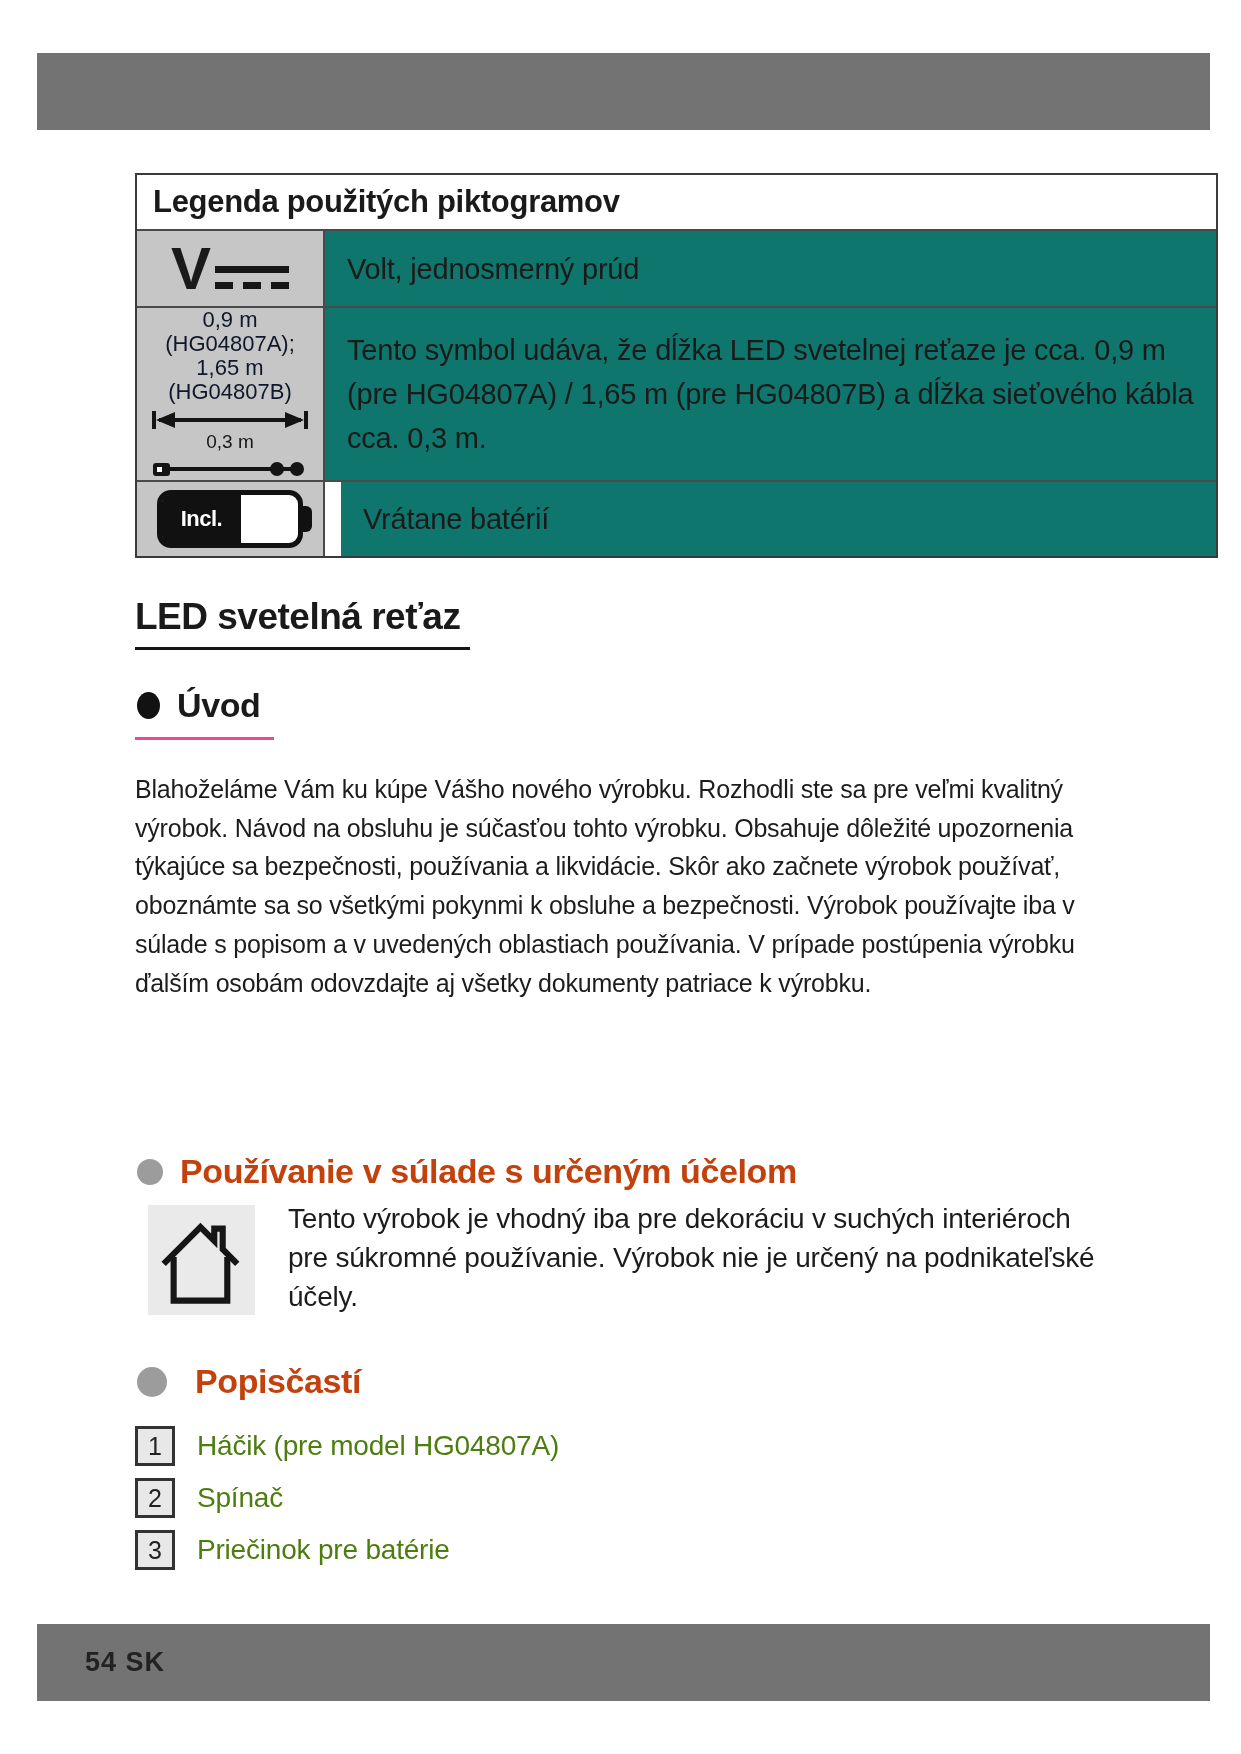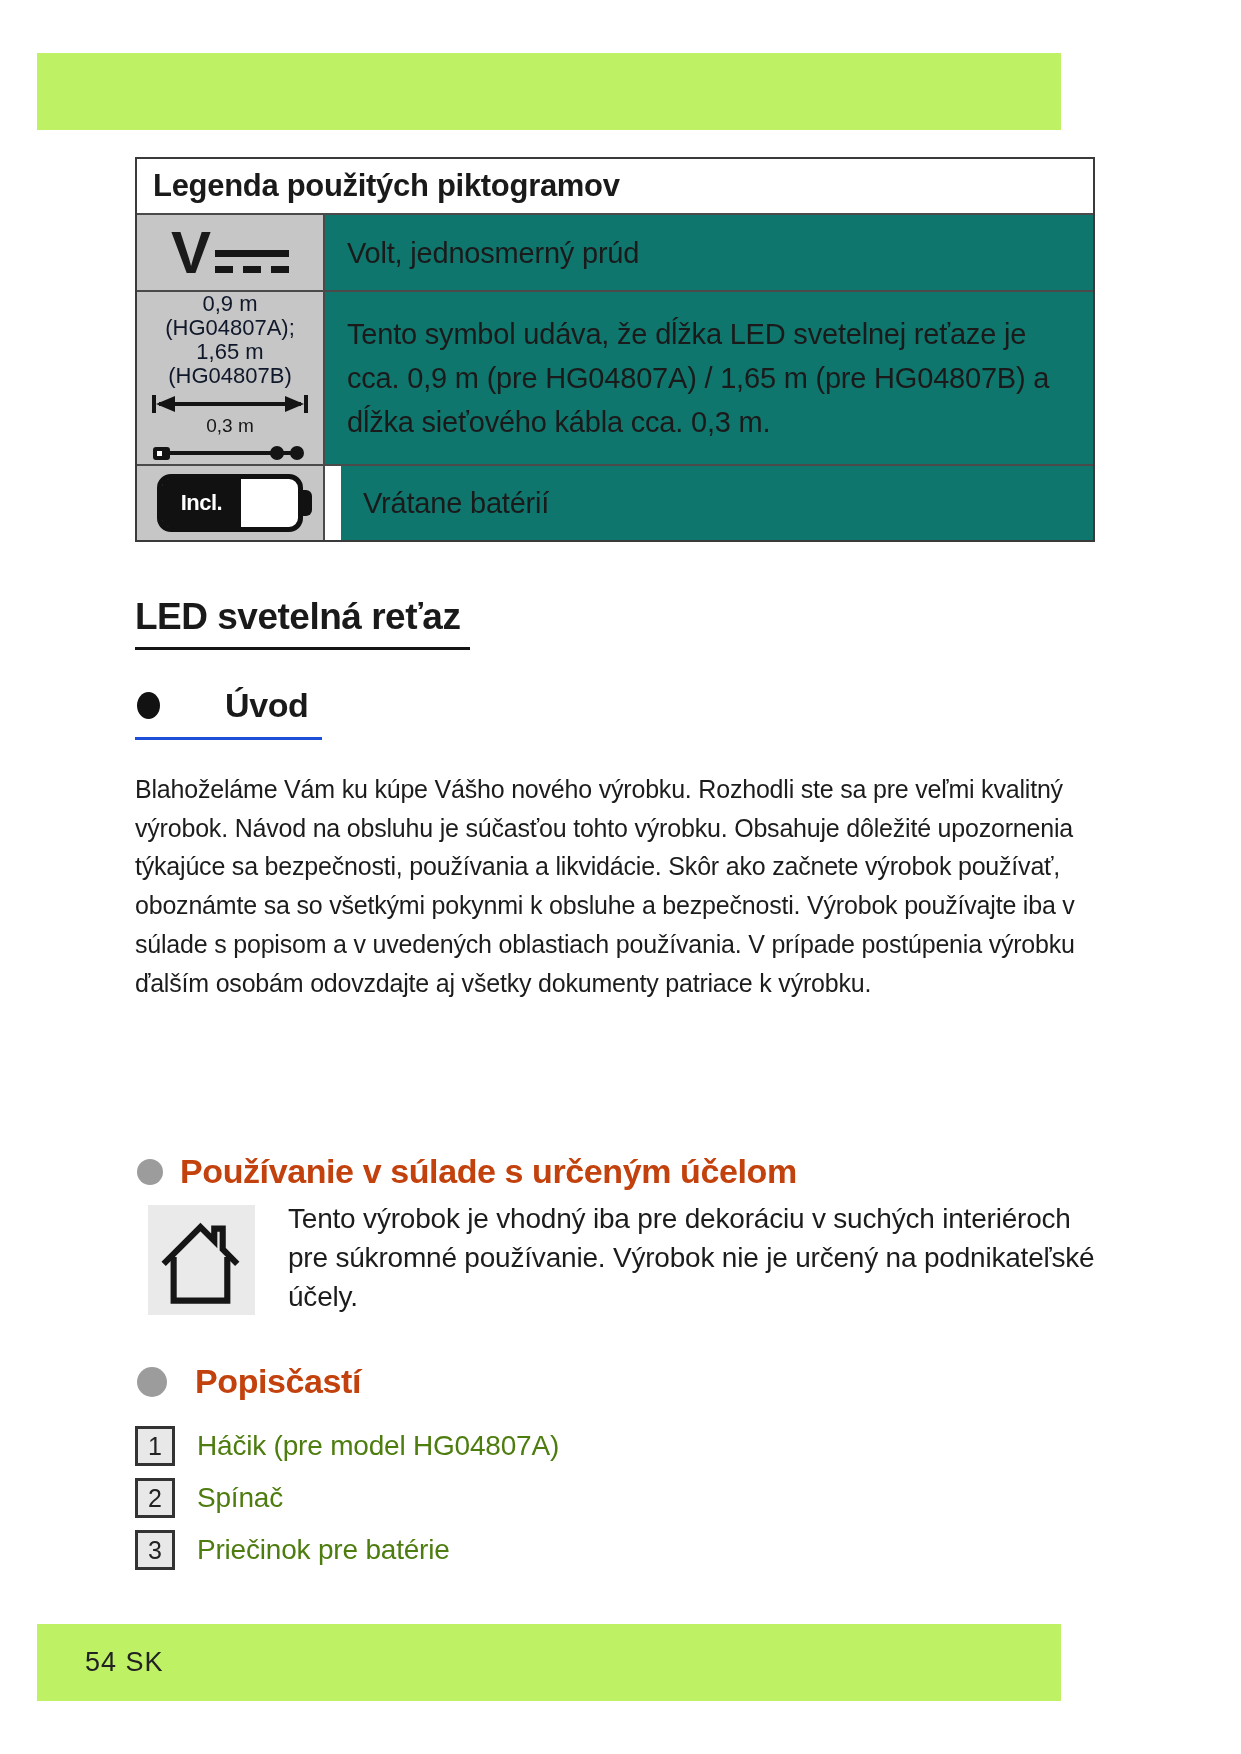--- a/index.html
+++ b/index.html
@@ -5,33 +5,34 @@
   html,body{margin:0;padding:0;}
   body{
     width:1241px;height:1754px;
     background:#ffffff;
     font-family:"Liberation Sans", sans-serif;
     color:#1a1a1a;
     position:relative;
     overflow:hidden;
   }
   .bar{
-    position:absolute;left:37px;width:1024px;height:77px;
-    background:#bef264;
+    position:absolute;left:37px;width:1173px;height:77px;
+    background:#737373;
+    font-weight:bold;
   }
   .bar.top{top:53px;}
   .bar.bottom{top:1624px;}
   .footer-label{
     position:absolute;left:48px;top:0;height:76px;line-height:76px;
     font-size:27px;letter-spacing:1px;color:#222;
   }
 
   
   .legend{
-    position:absolute;left:135px;top:157px;width:960px;
+    position:absolute;left:135px;top:173px;width:1083px;
     border:2px solid #3a3a3a;box-sizing:border-box;background:#fff;
   }
   .legend-title{
     height:54px;display:flex;align-items:center;
     padding-left:16px;font-size:31px;font-weight:bold;letter-spacing:-0.3px;
   }
   .legend-row{
     display:flex;border-top:2px solid #4a4a4a;
   }
   .icon-cell{
@@ -83,23 +84,22 @@
   .h1{
     position:absolute;left:135px;top:596px;
     font-size:37px;font-weight:bold;letter-spacing:-0.5px;
     border-bottom:3px solid #151515;padding:0 10px 9px 0;
   }
   .h2{
     position:absolute;display:inline-flex;align-items:center;
     font-size:34px;font-weight:bold;letter-spacing:-0.4px;
   }
   .h2.uvod{
-    left:135px;top:686px;border-bottom:3px solid #1d4ed8;
+    left:135px;top:686px;border-bottom:3px solid #ec4899;
     padding:0 14px 12px 2px;
-    gap:48px;
   }
   .bullet{
     width:23px;height:27px;border-radius:50%;background:#121212;
     margin-right:17px;flex:none;
   }
   .h2.gray{color:#c2410c;}
   .h2.gray .bullet{background:#9c9c9c;width:26px;height:26px;}
   .h2.use{left:137px;top:1152px;}
   .h2.parts{left:137px;top:1362px;gap:36px;}
   .h2.parts .bullet{width:30px;height:30px;margin-right:-8px;}

